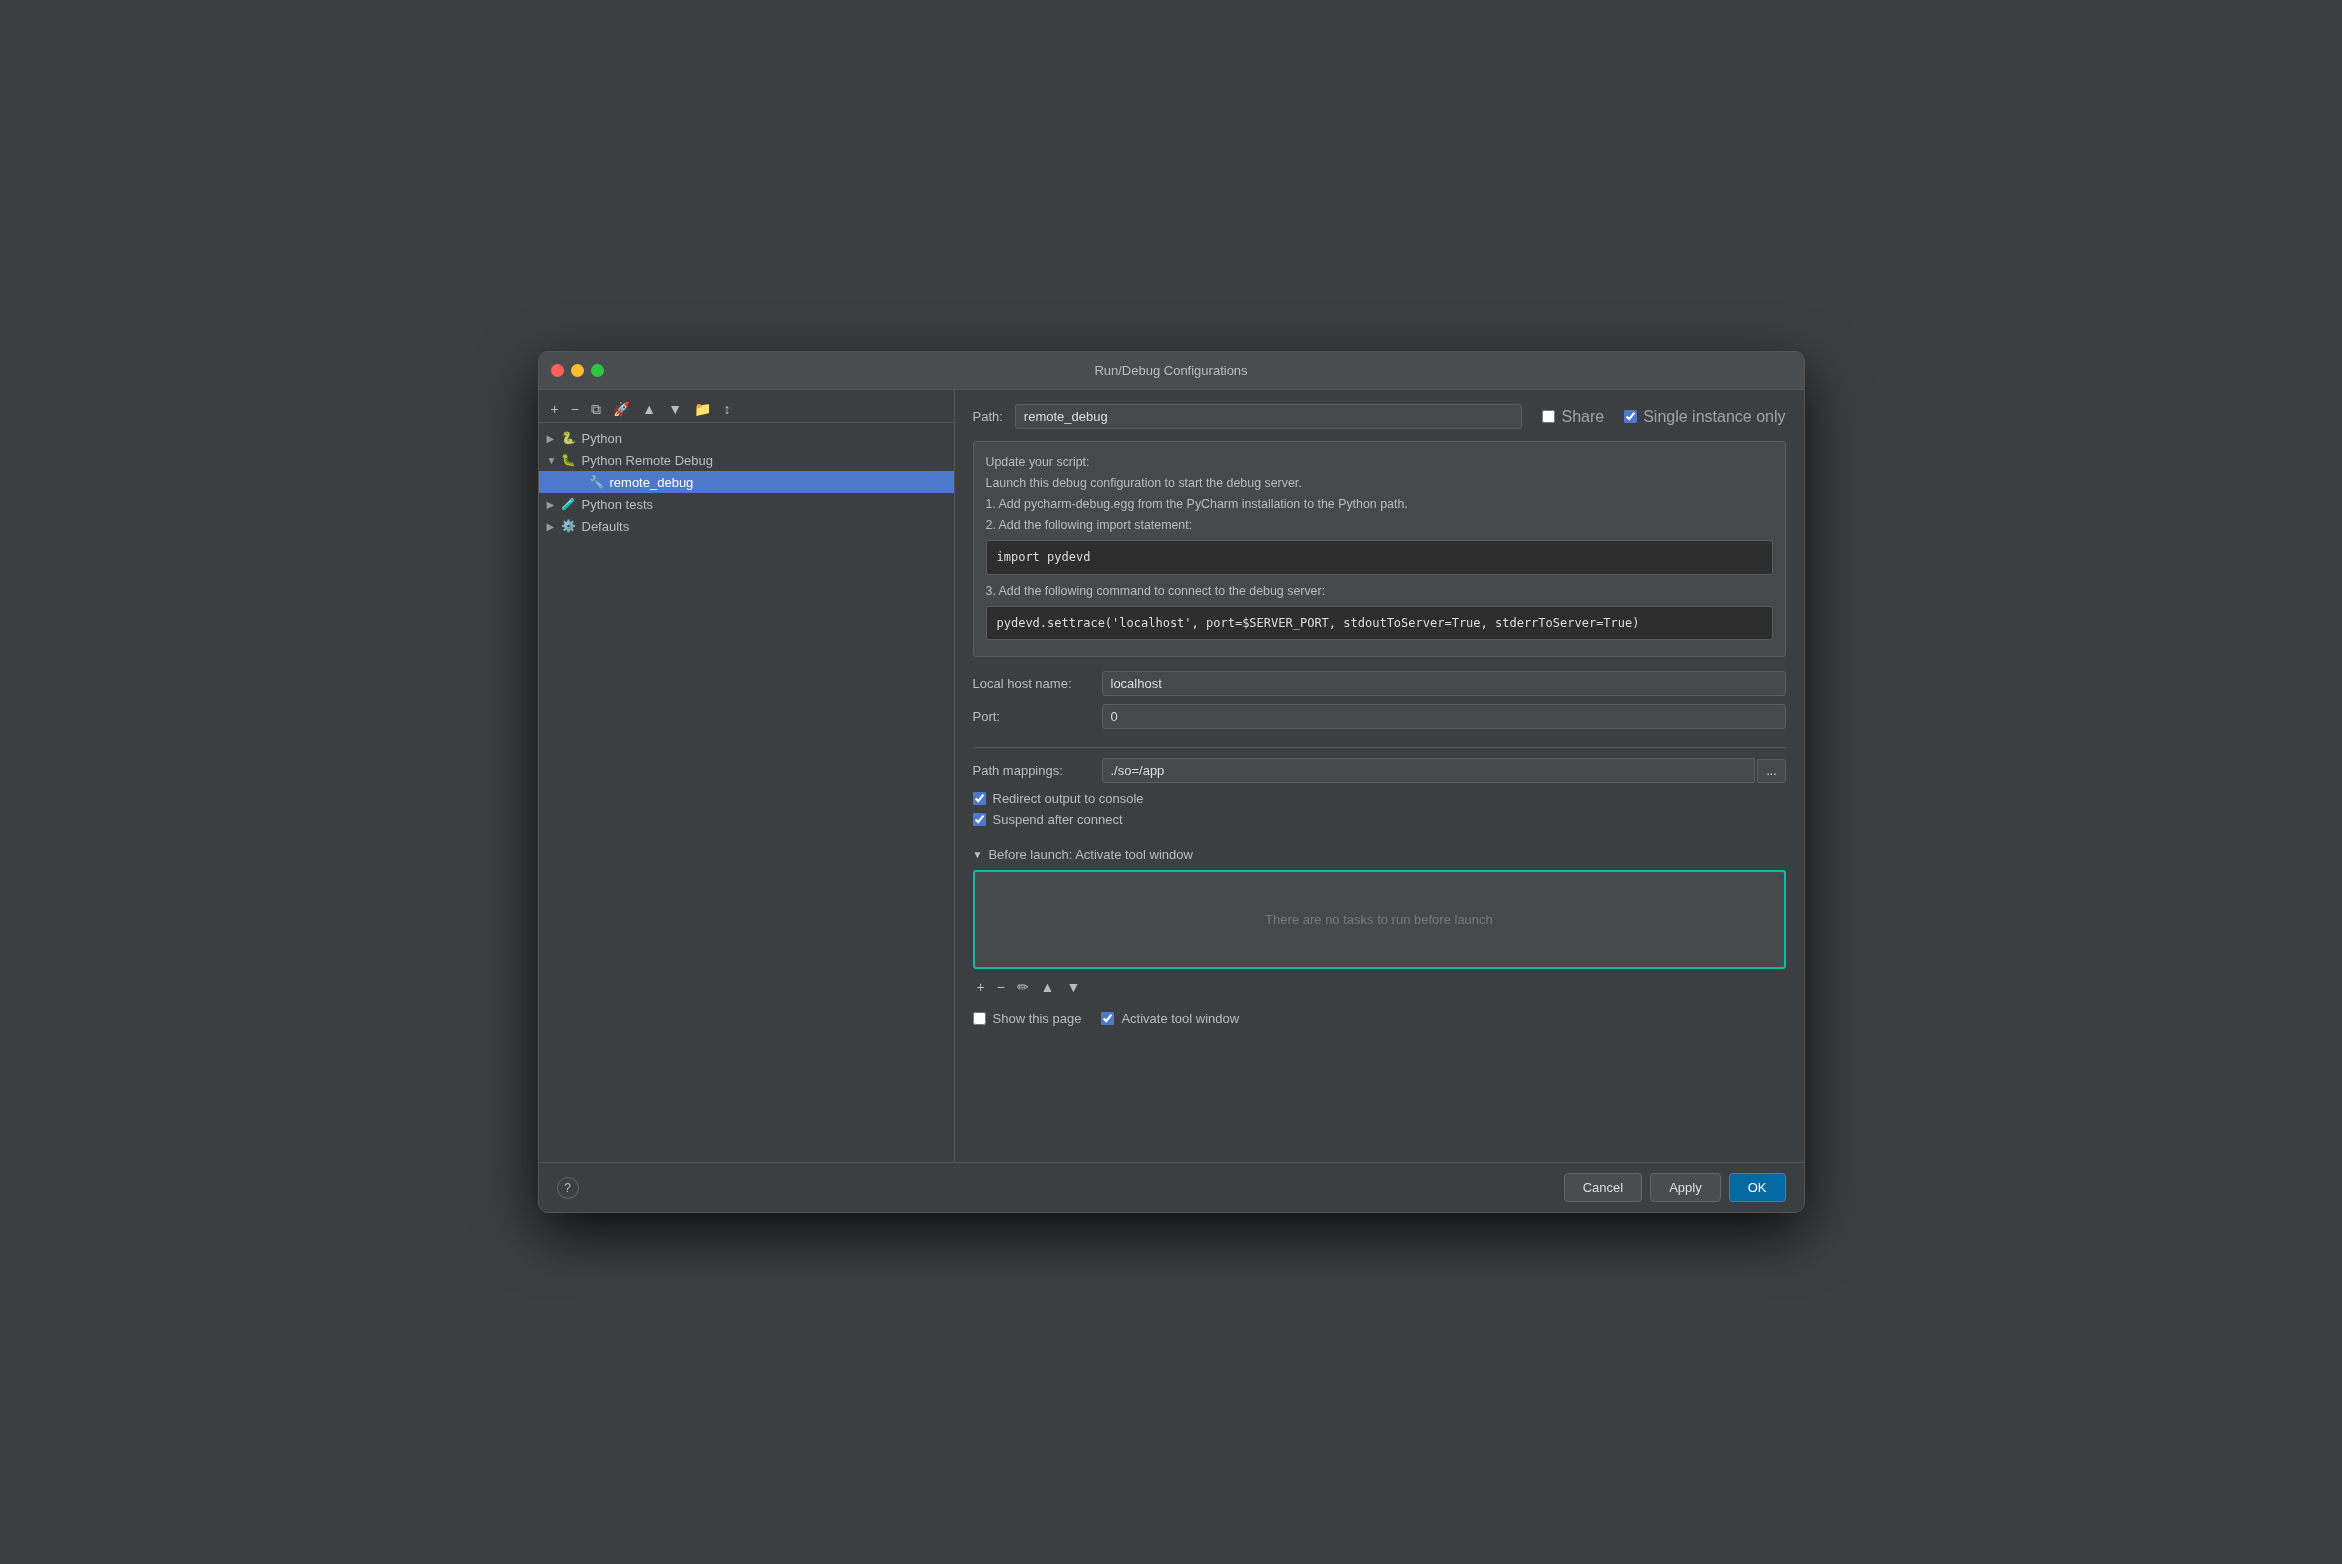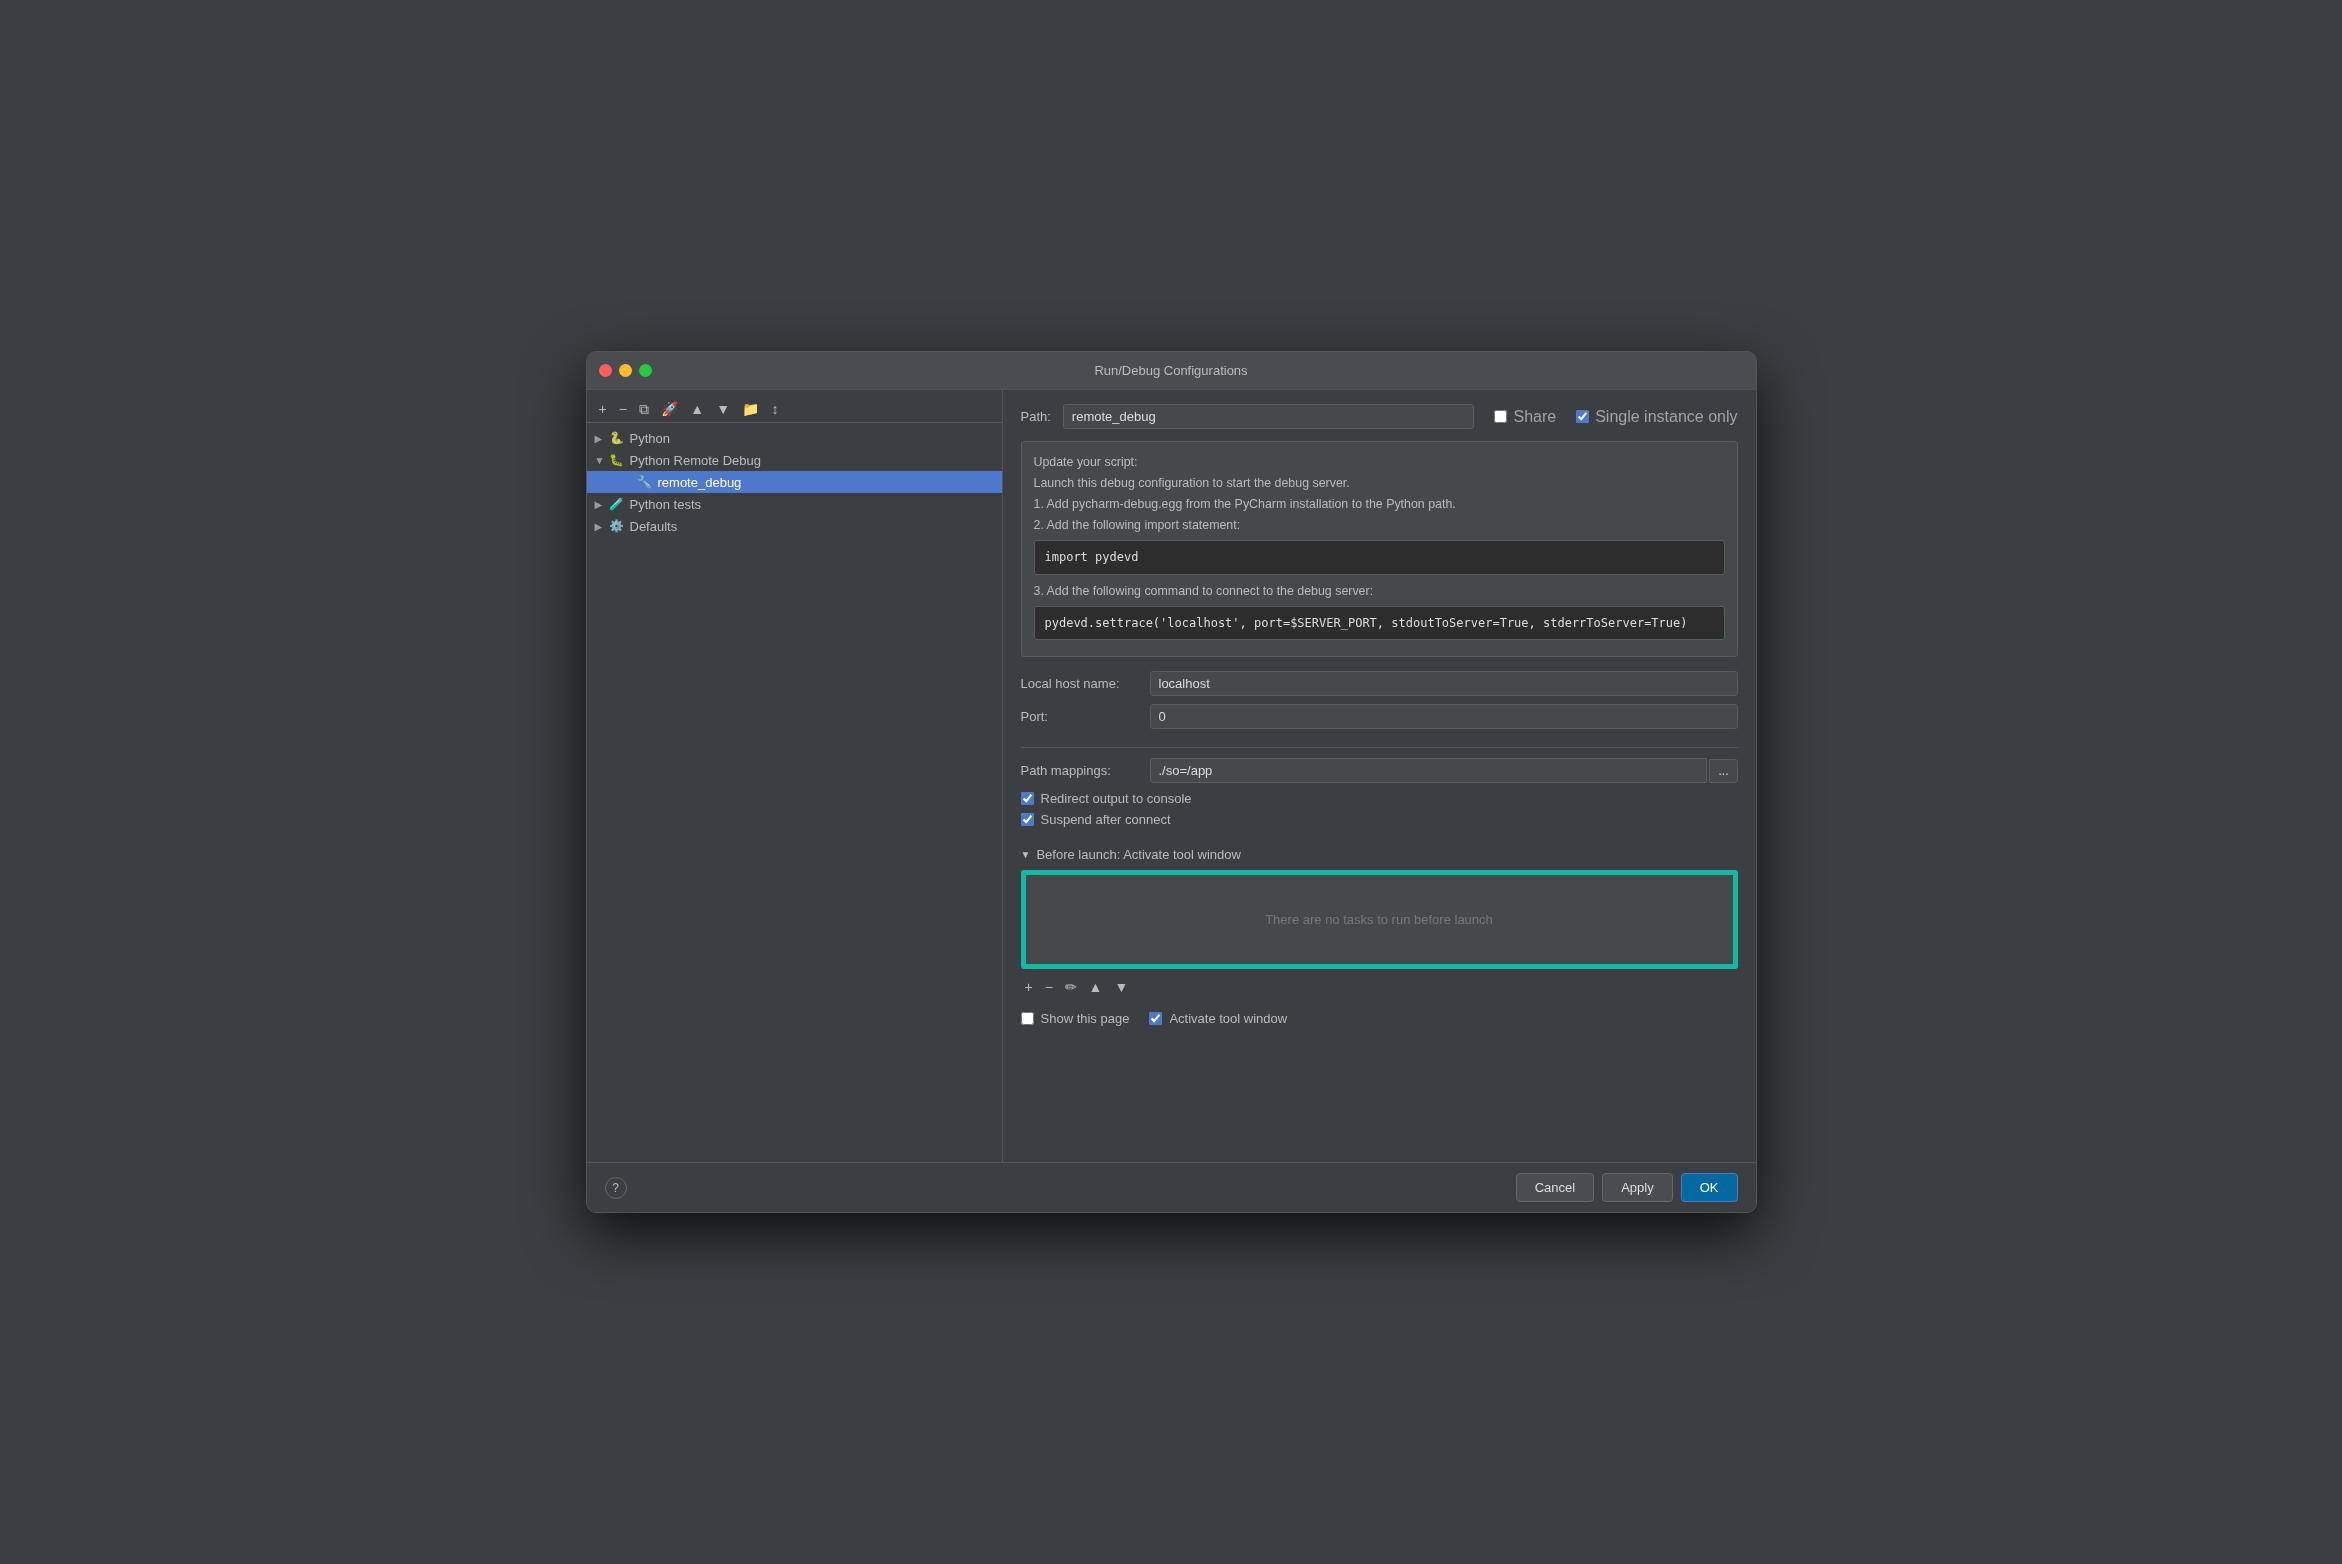--- a/index.html
+++ b/index.html
@@ -7,21 +7,21 @@
       background: #3c3f41;
       font-family: -apple-system, BlinkMacSystemFont, 'Segoe UI', sans-serif;
       font-size: 13px;
       color: #bbbbbb;
       display: flex;
       justify-content: center;
       align-items: center;
       min-height: 100vh;
     }
     .window {
-      width: 1171px;
+      width: 1267px;
       background: #3c3f41;
       border-radius: 10px;
       box-shadow: 0 20px 59px rgba(0,0,0,0.8);
       overflow: hidden;
       border: 1px solid #555;
     }
     .titlebar {
       background: #4a4d50;
       height: 38px;
       display: flex;
@@ -200,21 +200,21 @@
       align-items: center;
       gap: 6px;
       margin: 14px 0 8px;
       color: #bbbbbb;
       font-size: 13px;
       cursor: pointer;
     }
     .section-arrow { font-size: 10px; }
     .launch-area {
       background: #45494a;
-      border: 5px solid #14b8a6;
+      border: 2px solid #14b8a6;
       border-radius: 3px;
       min-height: 99px;
       display: flex;
       align-items: center;
       justify-content: center;
       margin-bottom: 8px;
     }
     .launch-empty {
       color: #777;
       font-size: 13px;

